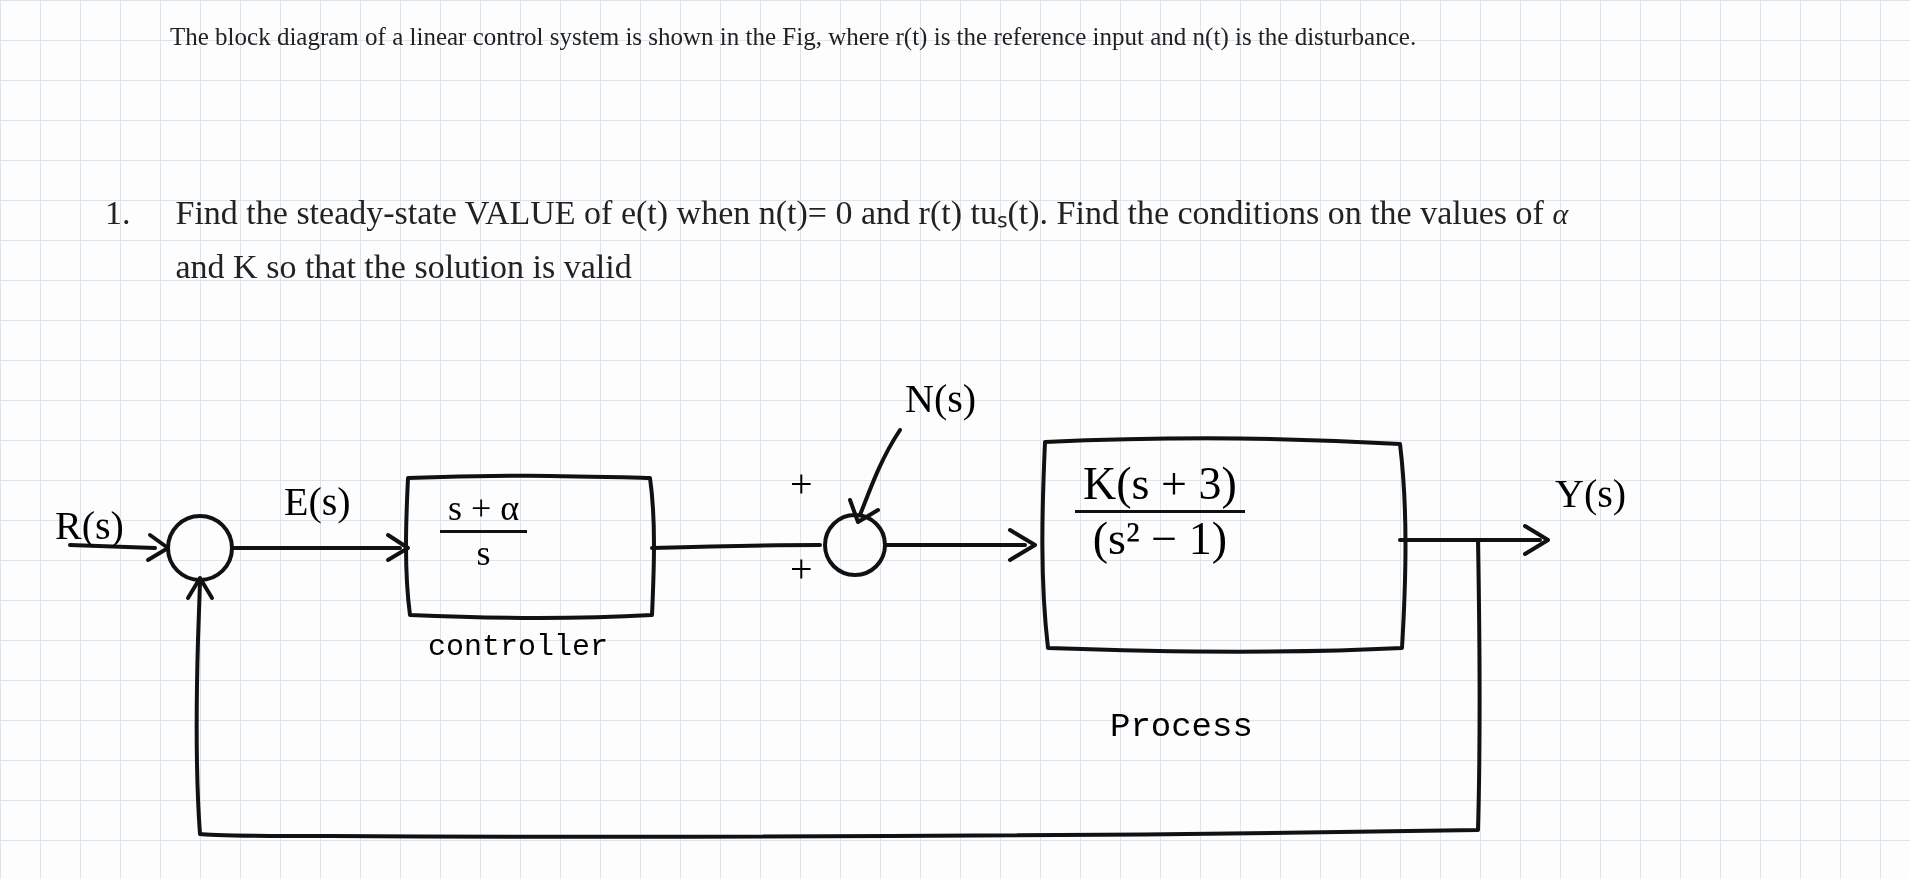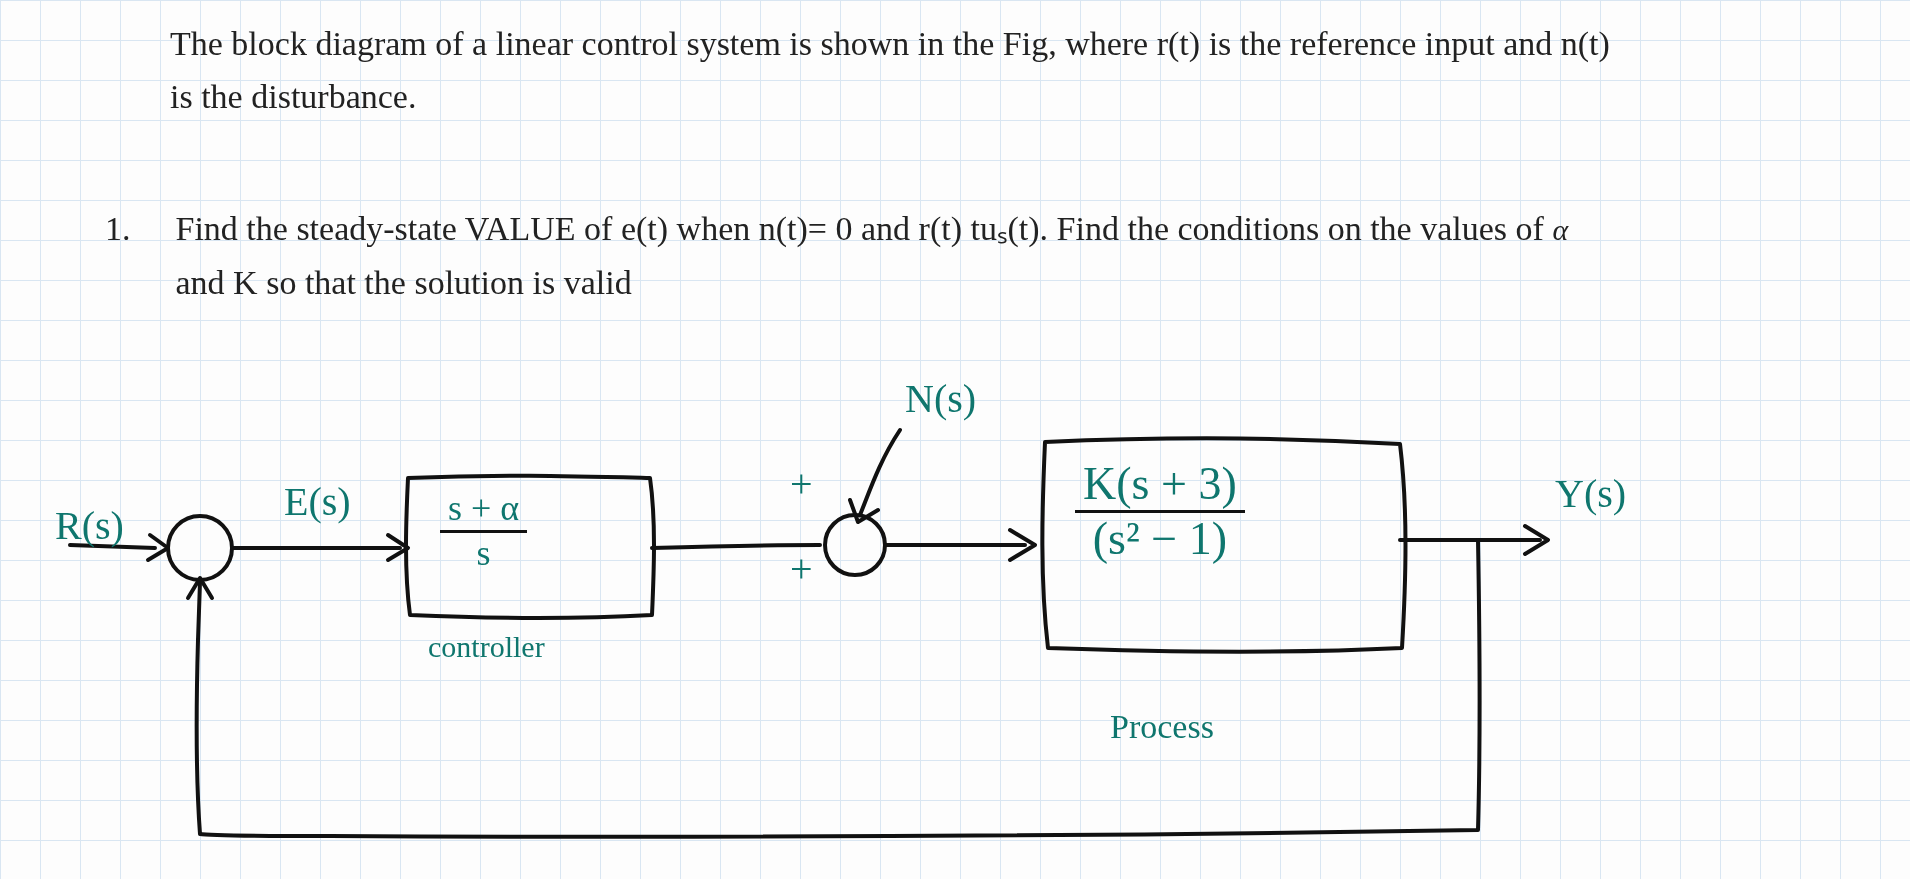--- a/index.html
+++ b/index.html
@@ -11,50 +11,50 @@
       linear-gradient(to bottom, #d9e6f2 1px, transparent 1px) 0 0 / 40px 40px,
       #fdfdfd;
     position: relative;
     overflow: hidden;
   }
   .intro {
     position: absolute;
     left: 170px;
     top: 18px;
     width: 1450px;
-    font-size: 34px;
+    font-size: 25px;
     line-height: 1.55;
     color: #222;
   }
   .question {
     position: absolute;
     left: 105px;
-    top: 202px;
+    top: 186px;
     width: 1530px;
     font-size: 34px;
     line-height: 1.6;
     color: #222;
   }
   .qnum { display: inline-block; width: 62px; vertical-align: top; }
   .qbody { display: inline-block; width: 1450px; vertical-align: top; }
   .alpha-annot {
     position: absolute;
     font-family: 'Comic Sans MS', cursive;
     font-size: 30px;
     font-style: italic;
   }
 
   
   .hand {
     position: absolute;
     font-family: 'Comic Sans MS', 'Segoe Script', cursive;
-    color: #0f766e;
+    color: #000000;
   }
   .sig { font-size: 40px; }
-  .lbl { font-size: 30px; }
+  .lbl { font-size: 30px; font-family: Liberation Mono, monospace; }
   .frac { display: inline-block; text-align: center; line-height: 1.05; }
   .frac .top { display: block; padding: 0 8px 2px; }
   .frac .bar { display: block; border-top: 3px solid #111; }
   .frac .bot { display: block; padding: 2px 8px 0; }
 
   svg.diagram {
     position: absolute;
     left: 0; top: 0;
     width: 1910px; height: 879px;
     pointer-events: none;

